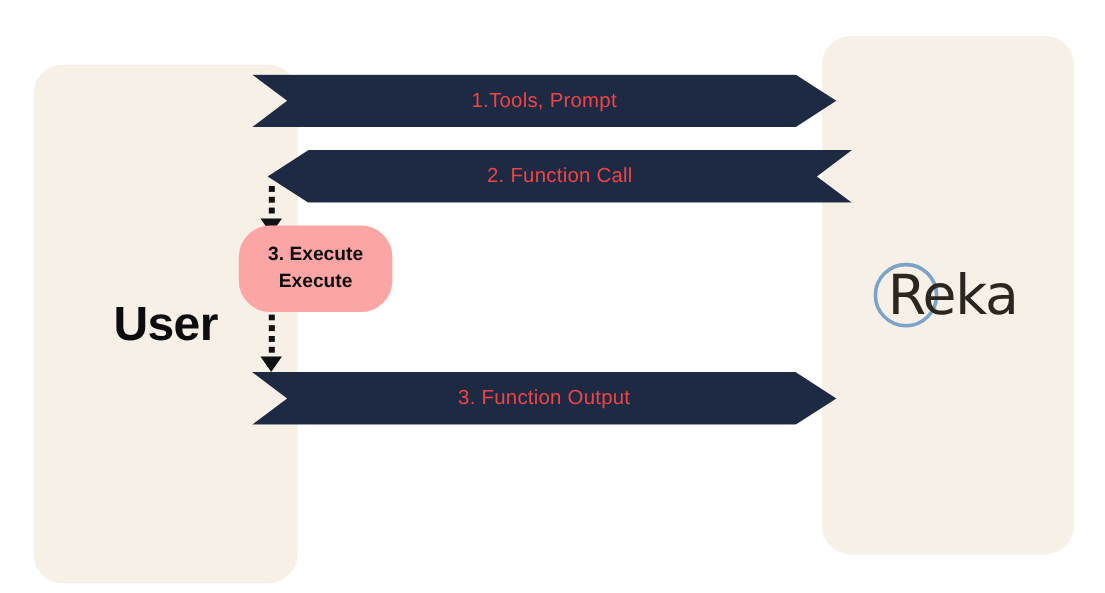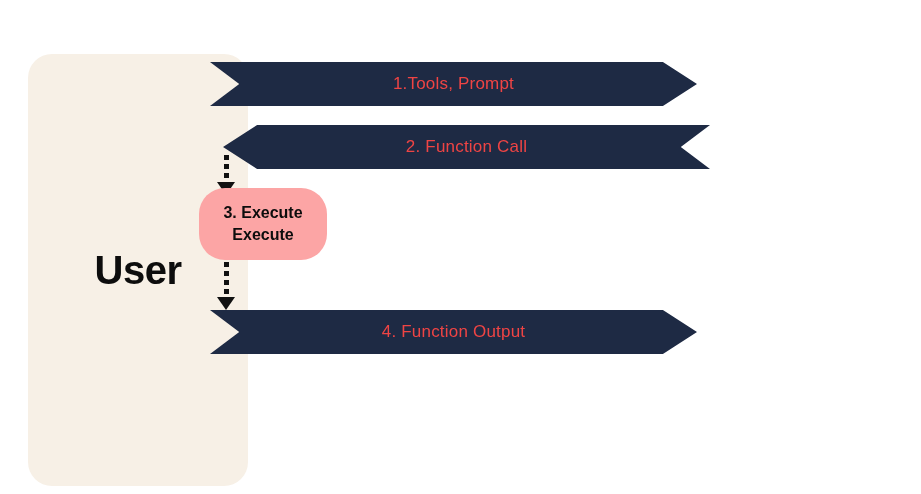--- a/index.html
+++ b/index.html
@@ -153,20 +153,26 @@
 </style>
 </head>
 <body>
 
 <div id="canvas">
 
   <div class="panel" id="panel-user">
     <span class="actor-label">User</span>
   </div>
 
+  <div class="panel" id="panel-reka">
+    <div class="reka-logo">
+      <span class="reka-ring"></span>
+      <span class="reka-word">Reka</span>
+    </div>
+  </div>
 
   <div class="ribbon ribbon-right" id="ribbon-1">
     <span class="ribbon-label">1.Tools, Prompt</span>
   </div>
 
   <div class="ribbon ribbon-left" id="ribbon-2">
     <span class="ribbon-label">2. Function Call</span>
   </div>
 
   <div class="dotted-arrow" id="dotted-top">
@@ -178,17 +184,17 @@
     <span class="execute-text">3. Execute</span>
     <span class="execute-text">Execute</span>
   </div>
 
   <div class="dotted-arrow" id="dotted-bottom">
     <span class="dotted-line"></span>
     <span class="dotted-head"></span>
   </div>
 
   <div class="ribbon ribbon-right" id="ribbon-4">
-    <span class="ribbon-label">4. Function Output</span>
+    <span class="ribbon-label">3. Function Output</span>
   </div>
 
 
 </div>
 
 </body></html>

